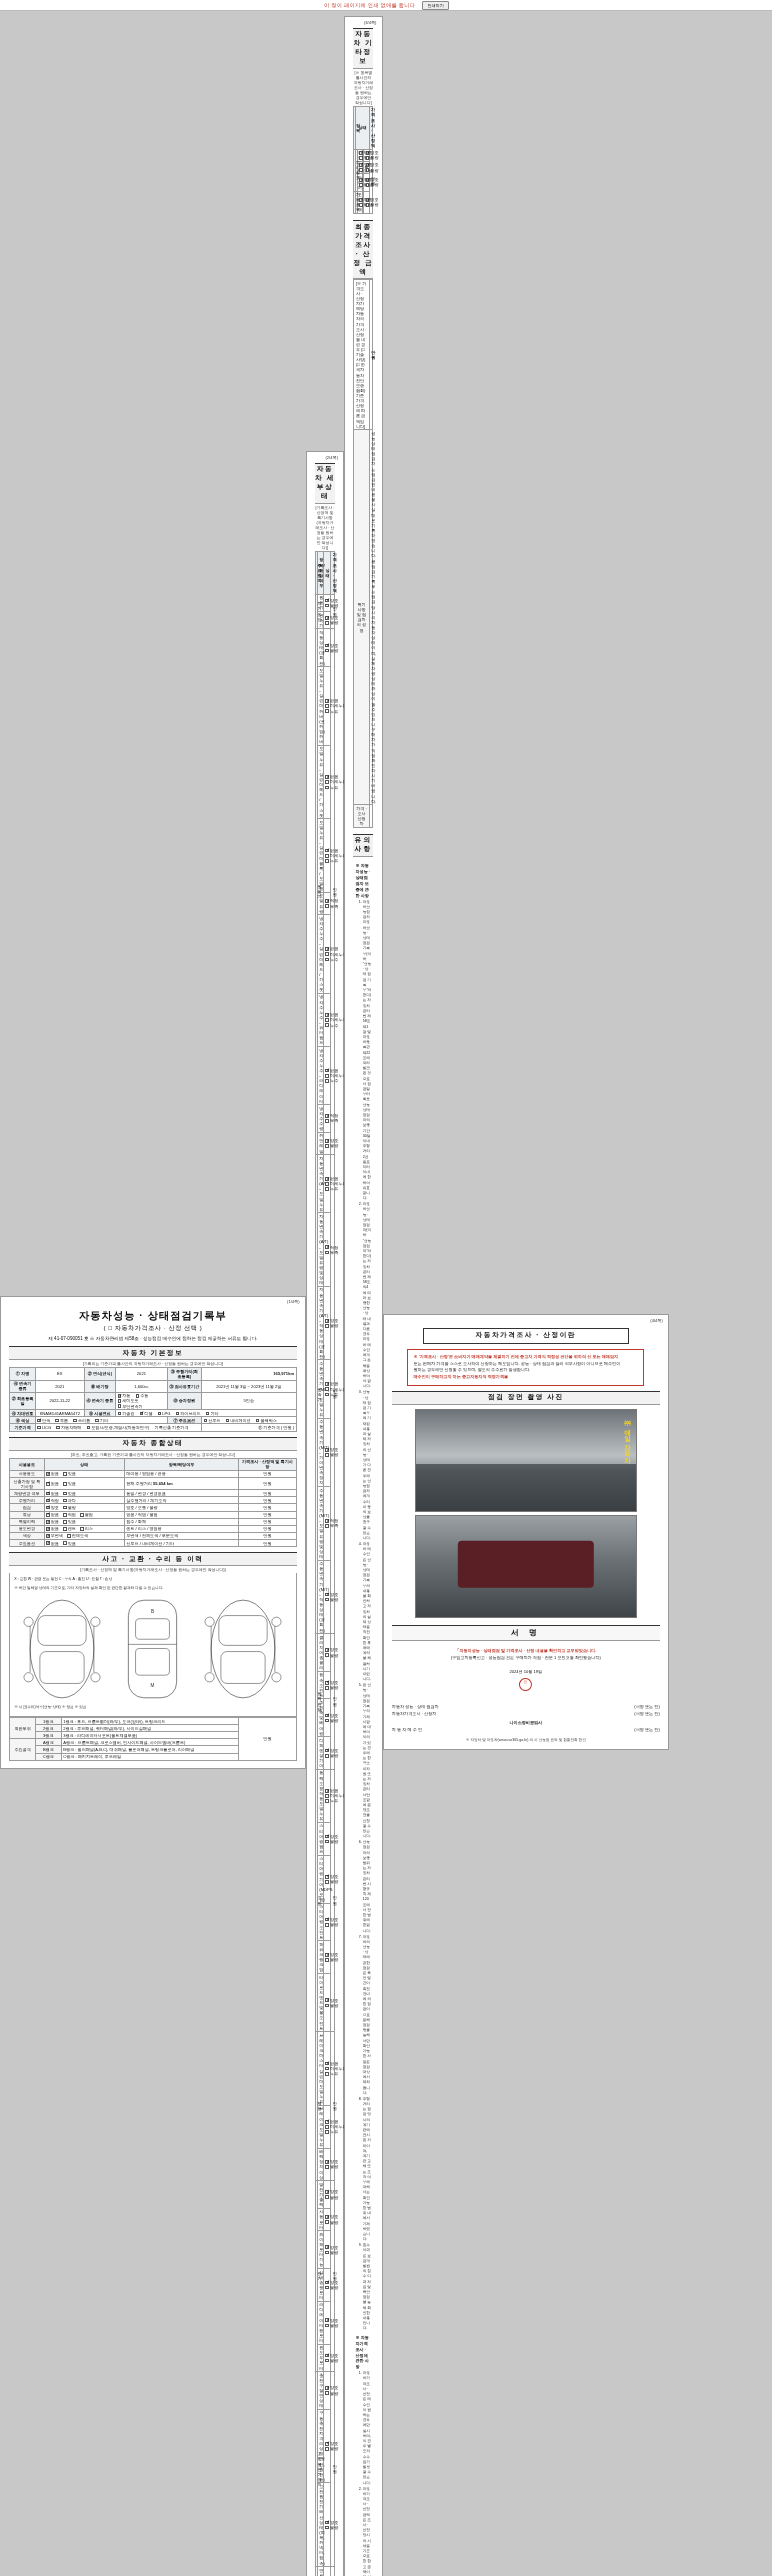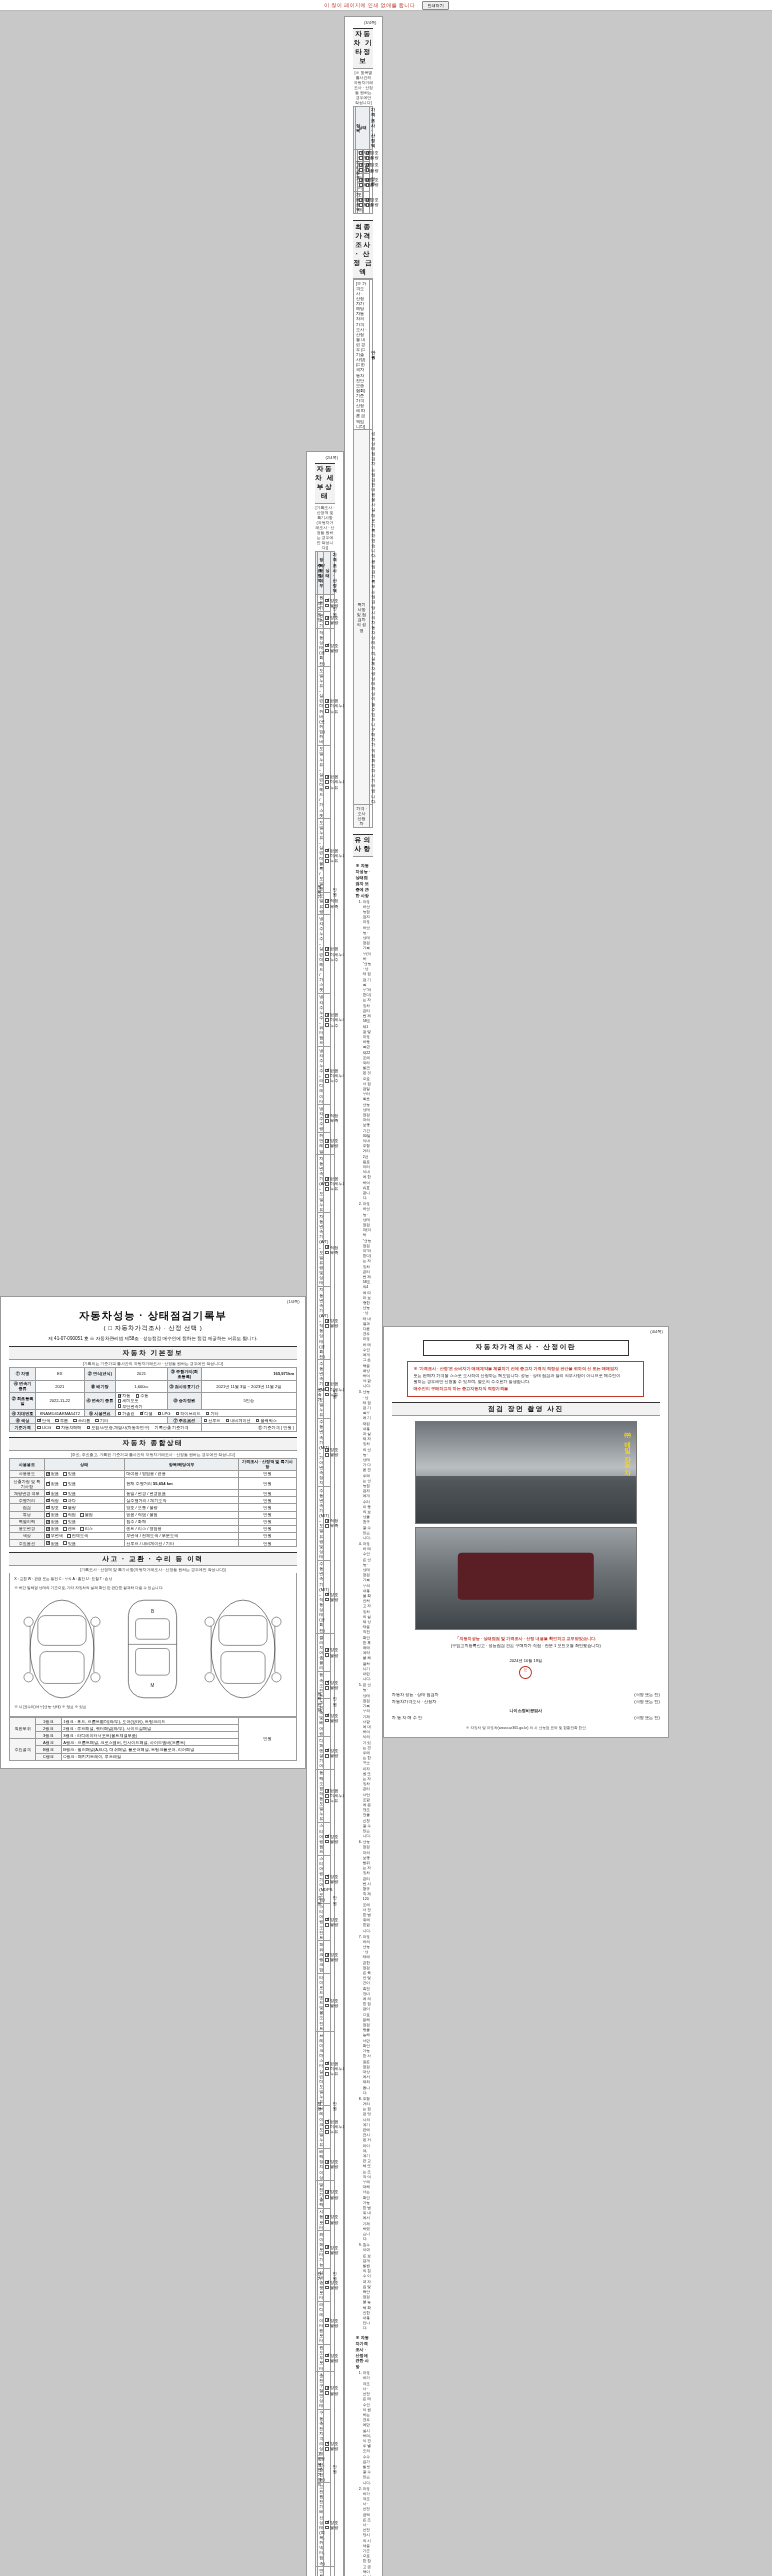--- a/index.html
+++ b/index.html
@@ -734,20 +734,21 @@
   <div class="photo-grid">
     <div class="photo p1">
       <div style="position:absolute;right:4.1px;top:5.2px;color:#f2d32b;font-size:6.7px;font-weight:bold;writing-mode:vertical-rl;">㈜ 애일 자동차</div>
       <div style="position:absolute;left:0;bottom:0;width:100%;height:46%;background:rgba(30,34,38,.55)"></div>
     </div>
     <div class="photo p2">
       <div style="position:absolute;left:50%;top:48%;transform:translate(-50%,-50%);width:62%;height:46%;background:#5a1f24;border-radius:4.1px;"></div>
     </div>
   </div>
 
+  <div class="sign-title">서 명</div>
   <div class="sign-body">
     <div class="sign-strong">「자동차성능 · 상태점검 및 가격조사 · 산정 내용을 확인하고 교부받았습니다.</div>
     <div>(구입고지등록신고 · 성능점검 건은 구매자가 직접 · 전문 1 보인것을 확인했습니다)</div>
     <div style="margin-top:7.2px">2024년 10월 19일</div>
     <div style="margin-top:2.1px"><span class="stamp">인</span></div>
   </div>
 
   <div class="sign-rows">
     <div class="r">
       <span>자동차 성능 · 상태 점검자</span>

